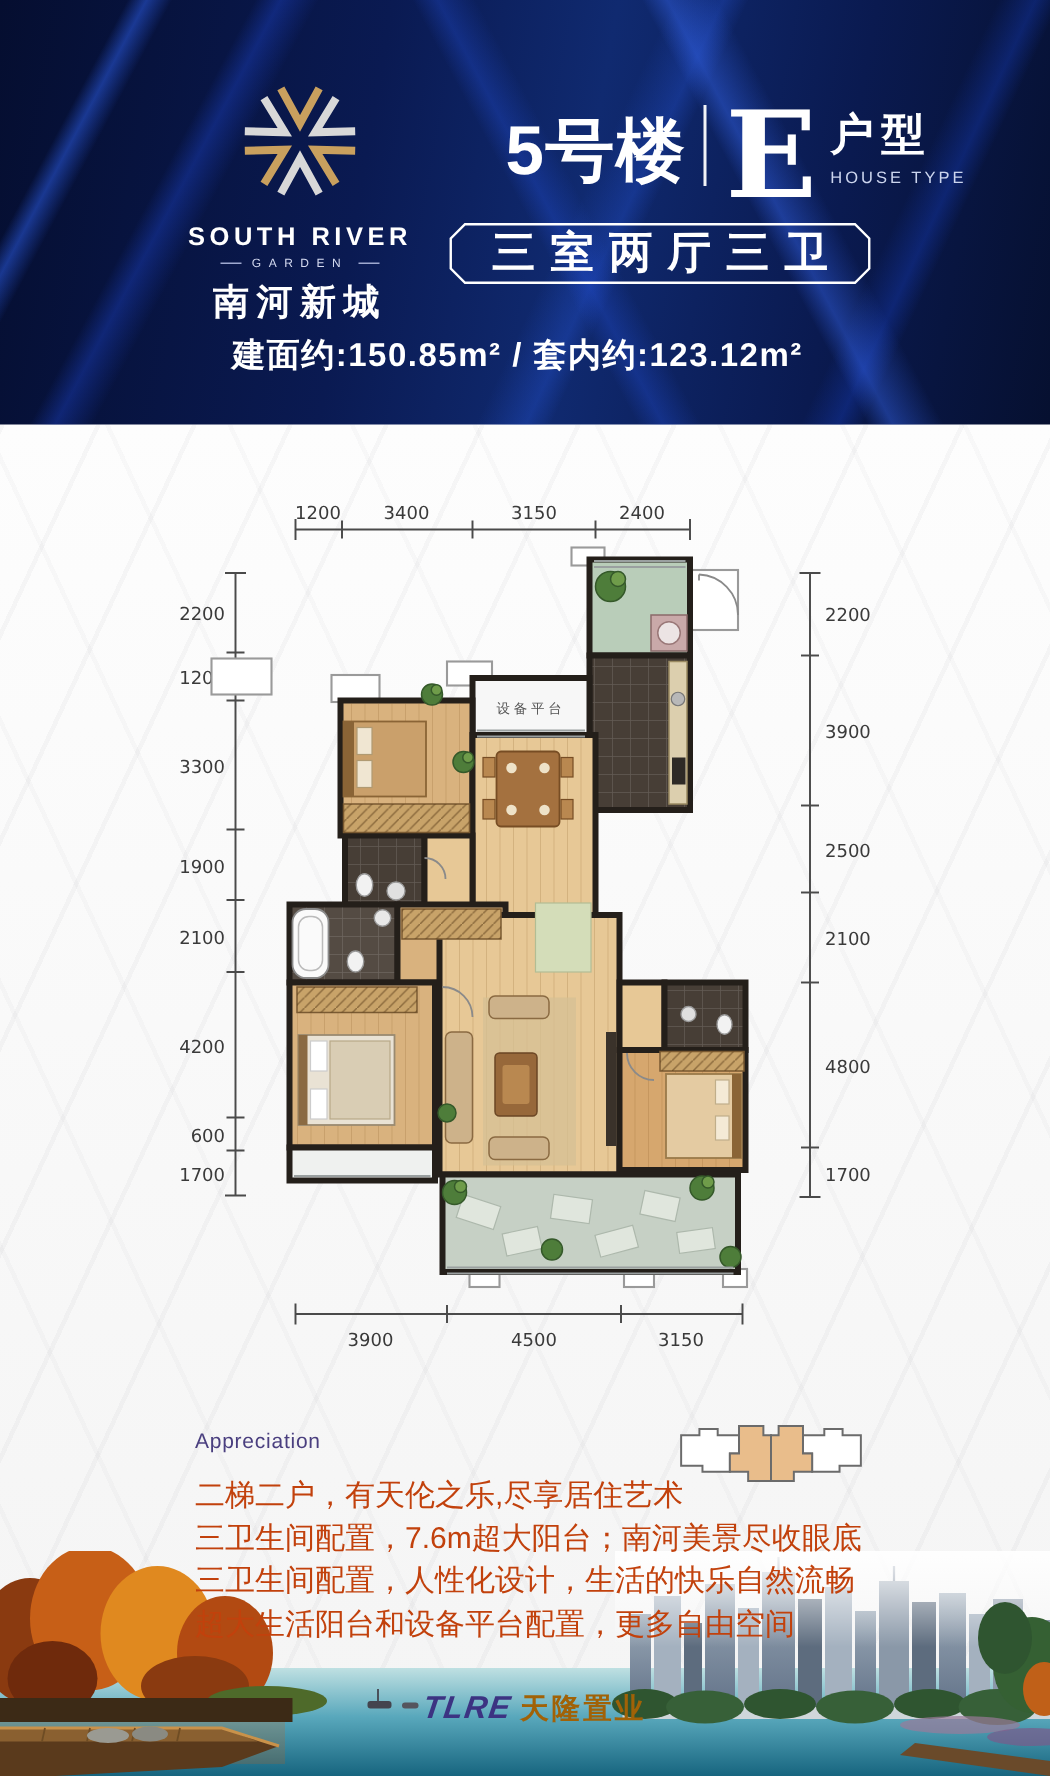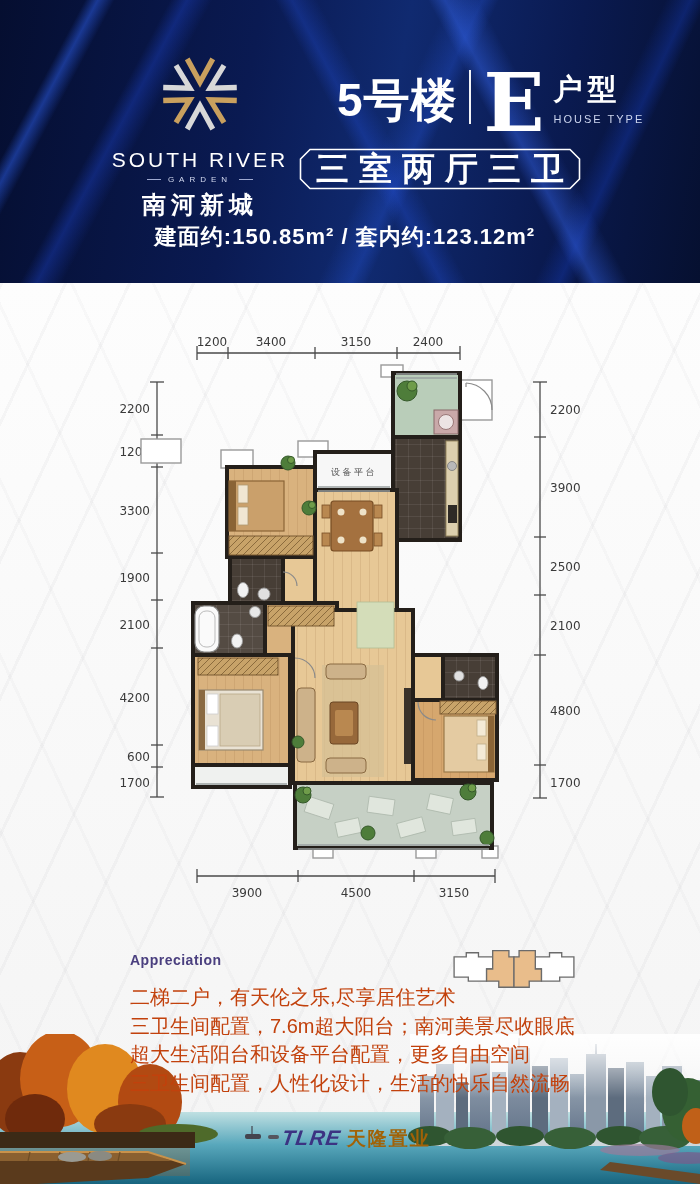--- a/index.html
+++ b/index.html
@@ -21,55 +21,55 @@
   .header {
     position:absolute; left:0; top:0; width:700px; height:283px; overflow:hidden;
     background:
       linear-gradient(118deg, transparent 10%, rgba(45,95,235,.50) 11.5%, transparent 13.5%, transparent 20%, rgba(30,70,210,.38) 22%, transparent 25%),
       linear-gradient(62deg, transparent 50%, rgba(35,80,220,.32) 52%, transparent 55%, transparent 68%, rgba(55,105,245,.42) 70%, transparent 74%),
       linear-gradient(295deg, transparent 15%, rgba(20,55,170,.45) 17%, transparent 20%, transparent 40%, rgba(40,90,230,.30) 42%, transparent 46%),
       linear-gradient(100deg, #050e30 0%, #0a1a52 35%, #102a70 55%, #0a1a50 78%, #061030 100%);
   }
   .logo-block { position:absolute; left:105px; top:44px; width:190px; text-align:center; color:#fff; }
   .logo-mark { display:block; margin:0 auto; }
-  .logo-name { font-size:21px; font-weight:normal; letter-spacing:3px; margin-top:4px; white-space:nowrap; }
+  .logo-name { font-size:17px; font-weight:bold; letter-spacing:3px; margin-top:4px; white-space:nowrap; }
   .logo-garden { display:flex; align-items:center; justify-content:center; gap:7px; margin-top:3px; }
   .logo-garden .txt { font-size:8px; letter-spacing:5px; color:#d4daf0;text-align:right; }
   .gline { width:14px; height:1px; background:#9fa9d0; }
   .logo-cn { font-size:24px; font-weight:bold; letter-spacing:5px; margin-top:5px; white-space:nowrap; }
   .title-row { position:absolute; left:293px; top:70px; height:72px; display:flex; align-items:flex-start; color:#fff;margin-left:44px; }
   .t-building { font-size:46px; font-weight:bold; letter-spacing:1px; white-space:nowrap; }
   .t-divider { width:2px; height:54px; background:rgba(255,255,255,.95); margin:0 13px 0 11px; }
   .t-letter { font-family:"DejaVu Serif", serif; font-size:80px; font-weight:bold; line-height:66px; }
   .t-right { margin-left:9px; }
   .t-unit { font-size:29px; font-weight:bold; letter-spacing:5px; white-space:nowrap; }
   .t-unit-en { font-size:11px; letter-spacing:2px; color:#ccd5ee; margin-top:3px; white-space:nowrap; }
   .layout-box { position:absolute; left:299px; top:148px; width:282px; height:42px; }
   .layout-box svg { position:absolute; left:0; top:0; }
   .layout-text {
     position:absolute; inset:0; display:flex; align-items:center; justify-content:center;
-    color:#fff; font-size:33px; font-weight:bold; letter-spacing:10px; padding-left:10px; white-space:nowrap;
+    color:#fff; font-size:29px; font-weight:bold; letter-spacing:10px; padding-left:10px; white-space:nowrap;
   }
   .area-line {
     position:absolute; left:0; top:222px; width:690px; text-align:center;
     color:#fff; font-size:22px; letter-spacing:1px; font-weight:bold; white-space:nowrap;
   }
   
   .plan-svg { position:absolute; left:105px; top:320px; }
   .plan-svg text { font-family:"DejaVu Sans", sans-serif; }
   .dim-text { font-size:12px; fill:#3a3a3a; }
   .room { stroke:#241f1a; stroke-width:4; }
   .thinbox { fill:#ffffff; stroke:#9a9a9a; stroke-width:1.4; }
   .win { stroke:#9aa0a0; stroke-width:1.4; }
   .door { stroke:#8a8a8a; stroke-width:1.2; fill:none; }
   .stone { fill:#e0e6dd; stroke:#adb8ac; stroke-width:.8; }
   
   .appre { position:absolute; left:130px; top:950px; width:400px; z-index:5; }
   .appre-title { font-size:24px; font-weight:bold; color:#262347; letter-spacing:3px; }
-  .appre-sub { font-size:14px; font-weight:bold; color:#4a3f7f; margin-top:2px; letter-spacing:.5px; }
+  .appre-sub { font-size:14px; font-weight:normal; color:#4a3f7f; margin-top:2px; letter-spacing:.5px; }
   .appre-lines { margin-top:15px; }
   .appre-lines p { font-size:20px; color:#c2410c; line-height:28.5px; white-space:nowrap; }
   .keyplan { position:absolute; left:448px; top:946px; z-index:5; }
   
   .scene { position:absolute; left:0; top:1034px; z-index:1; }
   .dev-logo { position:absolute; left:282px; top:1126px; z-index:6; display:flex; align-items:baseline; gap:6px; }
   .tlre { font-style:italic; font-weight:bold; font-size:21px; color:#3c3382; transform:skewX(-8deg); letter-spacing:1px; }
   .tlre-cn { font-size:19px; font-weight:bold; color:#a16207; letter-spacing:2px; }
 </style>
 </head>
@@ -346,22 +346,22 @@
 
       <text x="354" y="475" text-anchor="middle" font-size="9" letter-spacing="2.5" fill="#555">设备平台</text>
     </g>
   </svg>
 
   <div class="appre">
     <div class="appre-sub">Appreciation</div>
     <div class="appre-lines">
       <p>二梯二户，有天伦之乐,尽享居住艺术</p>
       <p>三卫生间配置，7.6m超大阳台；南河美景尽收眼底</p>
+      <p>三卫生间配置，人性化设计，生活的快乐自然流畅</p>
       <p>超大生活阳台和设备平台配置，更多自由空间</p>
-      <p>三卫生间配置，人性化设计，生活的快乐自然流畅</p>
     </div>
   </div>
 
   <svg class="keyplan" width="132" height="48" viewBox="0 0 130 46">
     <g stroke="#6b6b6b" stroke-width="1.3">
       <polygon fill="#ffffff" points="6,10 18,10 18,6 30,6 30,10 44,10 44,22 38,22 38,34 20,34 20,30 6,30"></polygon>
       <polygon fill="#ffffff" points="124,10 112,10 112,6 100,6 100,10 86,10 86,22 92,22 92,34 110,34 110,30 124,30"></polygon>
       <polygon fill="#e9bd8b" points="44,4 60,4 60,10 65,10 65,40 50,40 50,34 38,34 38,22 44,22"></polygon>
       <polygon fill="#e9bd8b" points="86,4 70,4 70,10 65,10 65,40 80,40 80,34 92,34 92,22 86,22"></polygon>
     </g>

